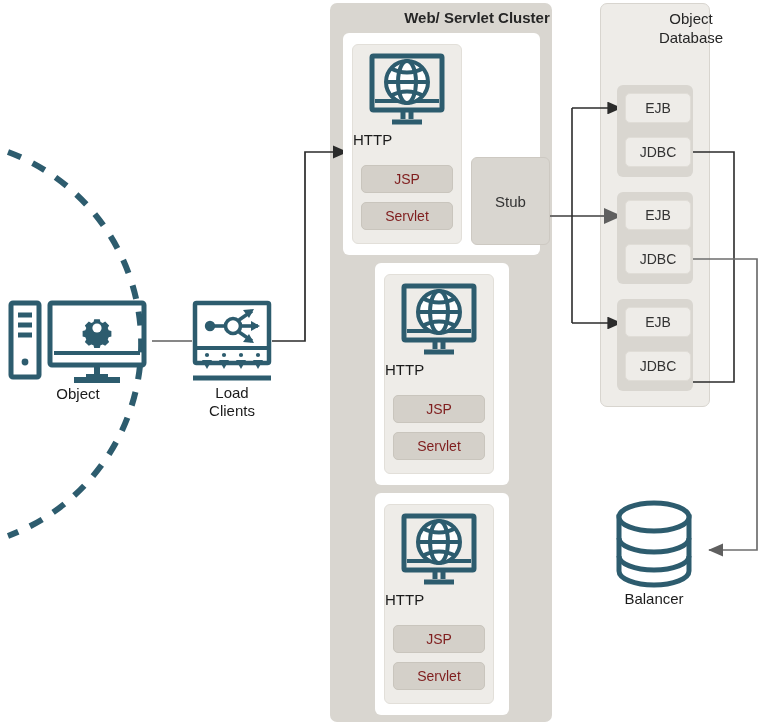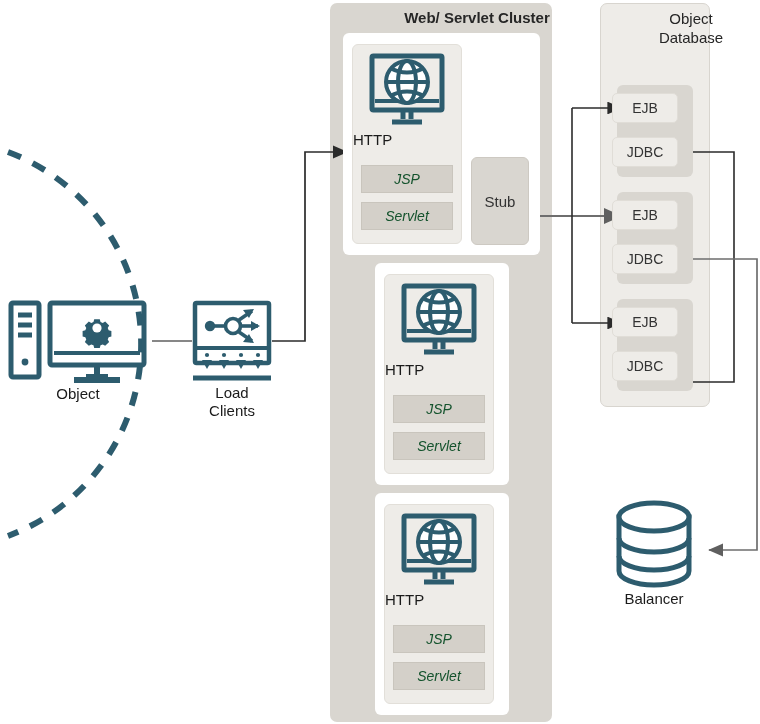--- a/index.html
+++ b/index.html
@@ -23,37 +23,37 @@
   .panel1{left:343px;top:33px;width:197px;height:222px;}
   .panel2{left:375px;top:263px;width:134px;height:222px;}
   .panel3{left:375px;top:493px;width:134px;height:222px;}
 
   
   .node{background:#eeece8;border:1px solid #e2dfd9;border-radius:6px;}
   .node1{left:352px;top:44px;width:110px;height:200px;}
   .node2{left:384px;top:274px;width:110px;height:200px;}
   .node3{left:384px;top:504px;width:110px;height:200px;}
 
-  .tile{background:#d4d0c9;border:1px solid #c9c5bd;border-radius:0;
+  .tile{background:#d4d0c9;border:1px solid #c9c5bd;border-radius:5px;
         display:flex;align-items:center;justify-content:center;
-        font-size:14px;color:#14532d;font-style:italic;}
+        font-size:14px;color:#7f1d1d;}
   .tile-jsp{height:28px;}
   .tile-srv{height:28px;}
 
   .httplabel{width:100%;font-size:15px;color:#1b1b1b;}
 
-  .stub{left:471px;top:157px;width:58px;height:88px;background:#d9d6d0;
+  .stub{left:471px;top:157px;width:79px;height:88px;background:#d9d6d0;
         border:1px solid #cdc9c2;border-radius:6px;
         display:flex;align-items:center;justify-content:center;
         font-size:15px;color:#333;}
 
   
   .ogroup{background:#d9d6d0;border-radius:6px;left:617px;width:76px;height:92px;}
   .og1{top:85px;} .og2{top:192px;} .og3{top:299px;}
-  .obox{left:612px;width:66px;height:30px;background:#eeece8;
+  .obox{left:625px;width:66px;height:30px;background:#eeece8;
         border:1px solid #e0ddd7;border-radius:5px;
         display:flex;align-items:center;justify-content:center;
         font-size:14px;color:#333;}
 
   .caption{position:absolute;text-align:center;font-size:15px;color:#1b1b1b;
            line-height:18px;}
 </style>
 </head>
 <body>
 

